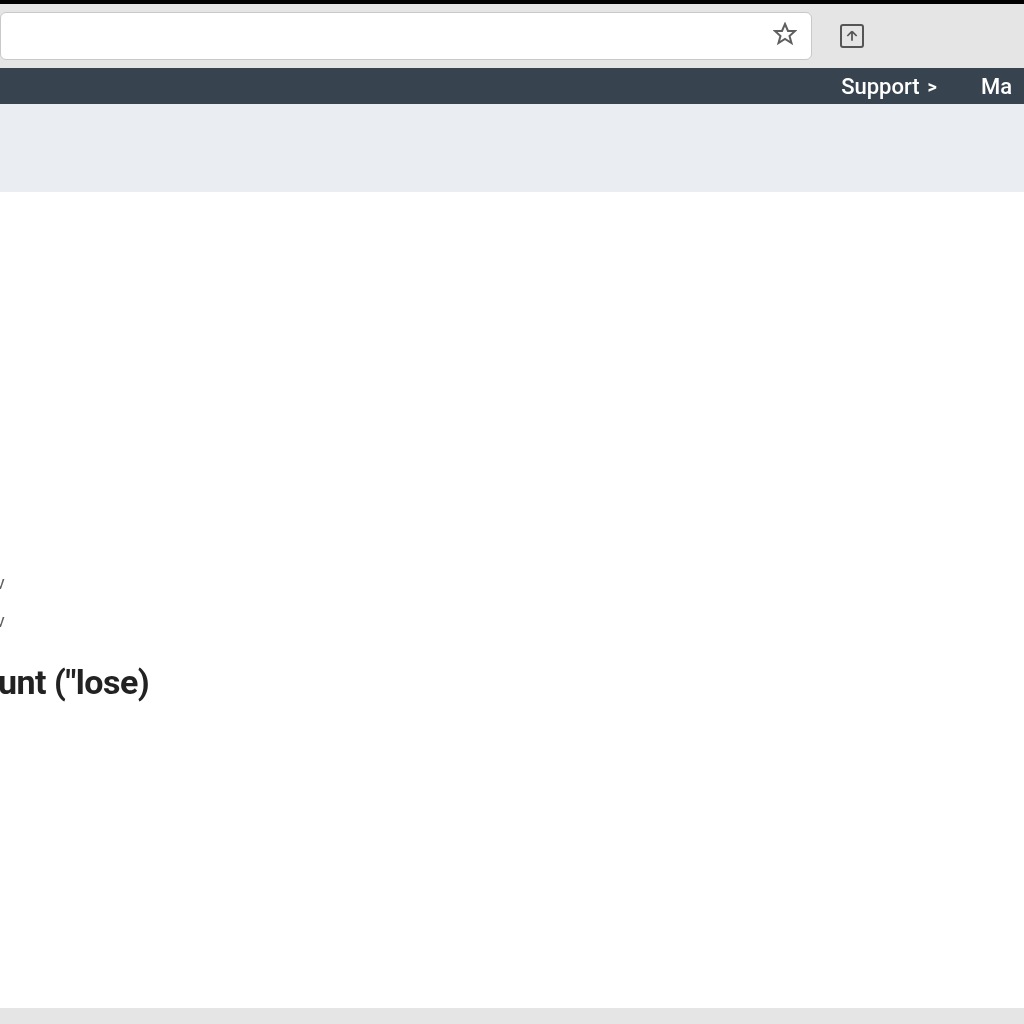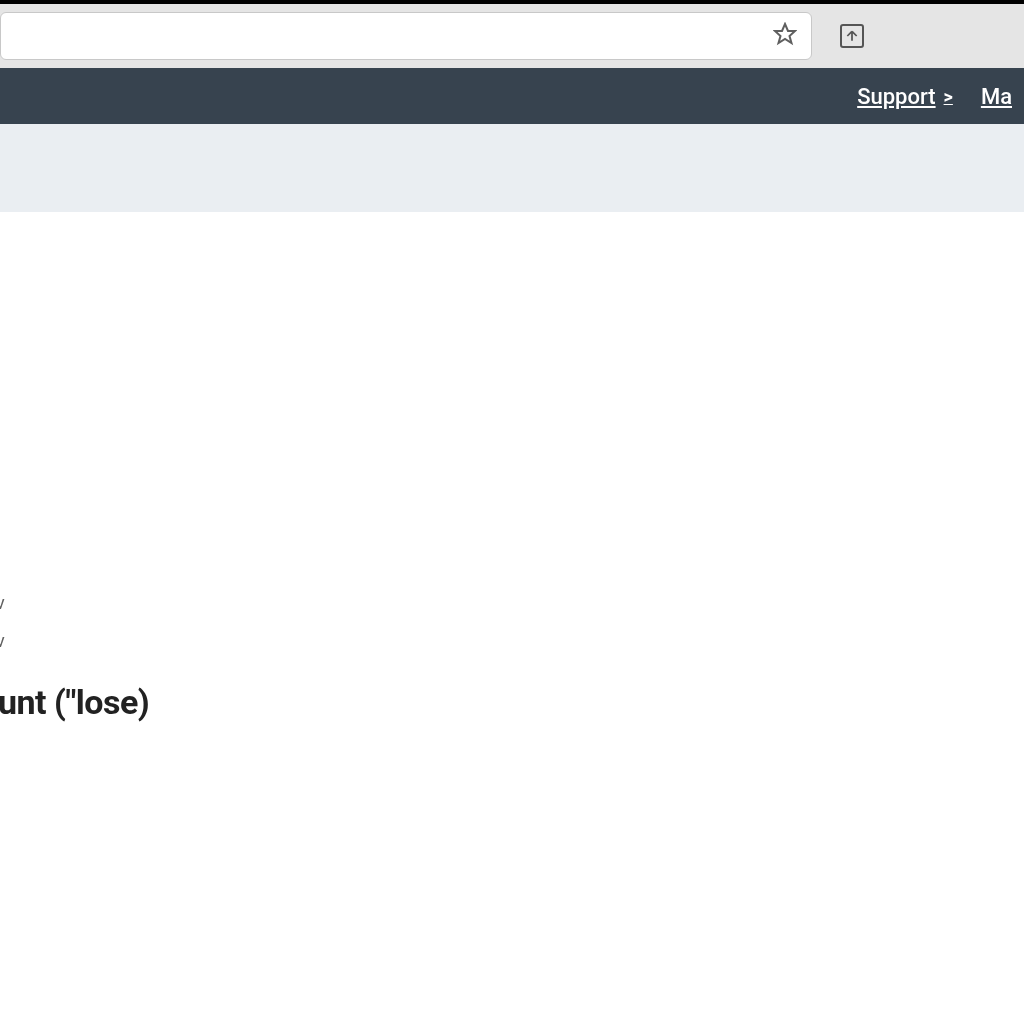--- a/index.html
+++ b/index.html
@@ -44,29 +44,28 @@
       height: 24px;
       border: 2px solid #555;
       border-radius: 3px;
       display: flex;
       align-items: center;
       justify-content: center;
       margin-left: 12px;
     }
     .top-nav {
       background: #37434f;
-      height: 56px;
+      height: 36px;
       display: flex;
       align-items: center;
       justify-content: flex-end;
       padding: 0 12px;
-      gap: 28px;
+      gap: 44px;
       color: #fff;
       overflow: hidden;
-      text-decoration: underline;
     }
     .nav-item {
       display: flex;
       align-items: center;
       gap: 8px;
       font-size: 22px;
       font-weight: 500;
       white-space: nowrap;
       cursor: pointer;
     }

